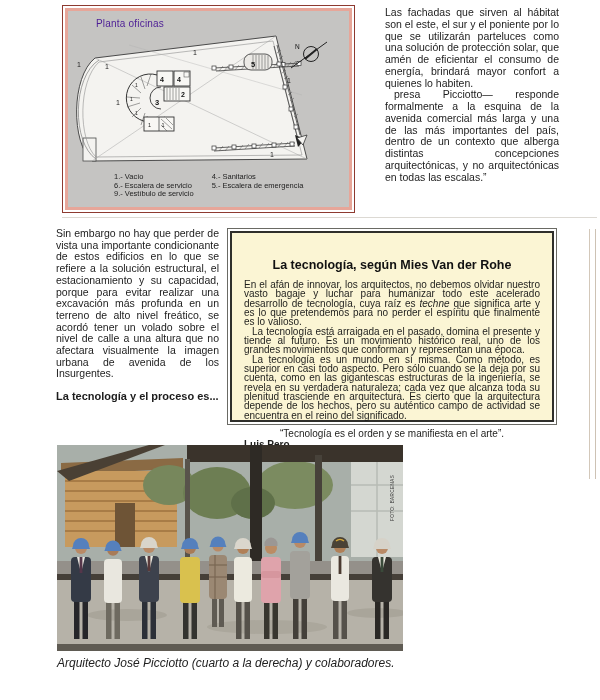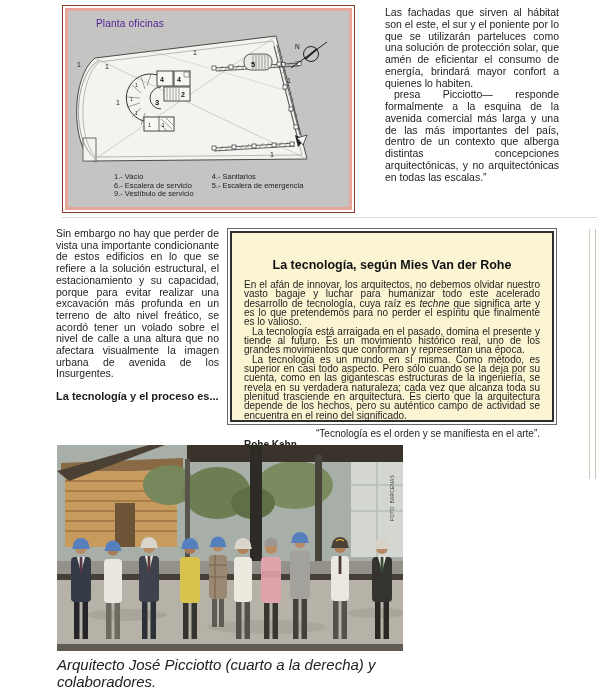--- a/index.html
+++ b/index.html
@@ -46,31 +46,31 @@
     left:227px; top:228px; width:330px; height:197px;
     border:1px solid #6a6a64; padding:2px; background:#fff;
   }
   .techbox{
     width:100%; height:100%; border:2px solid var(--tech-box-border);
     background:var(--tech-box-bg); padding:23px 12px 6px 12px;
   }
   .techbox h2{font-size:12.5px; text-align:center; margin:2px 0 8px 0; color:#111;}
   .techbox p{font-size:10px; line-height:9.35px; text-align:justify; color:#1e1e1c;}
   .techbox p.ind{text-indent:8px;}
-  .techbox .tb-quote{margin-top:9px; text-align:right;}
+  .techbox .tb-quote{margin-top:9px; text-align:center;}
   .techbox .tb-attr{font-weight:bold; text-align:left; margin-top:1px;}
 
   
   .photo{left:57px; top:445px; width:346px; height:206px; background:#9aa29e; overflow:hidden;}
   .photo-credit{
     left:390px; top:447px; font-size:4.6px; letter-spacing:.4px; color:#3a3a3a;
     writing-mode:vertical-rl; transform:rotate(180deg); height:74px; text-align:left;
   }
   .photo-caption{
-    left:57px; top:656px; width:346px; font-style:italic; font-size:15px; color:#222;
+    left:57px; top:656px; width:346px; font-style:italic; font-size:12px; color:#222;
   }
 
   
   .scanline-h{left:62px; top:217px; width:535px; height:1px; background:#dcd9d3;}
   .scanline-v1{left:589px; top:229px; width:1px; height:250px; background:#d3c8ba;}
   .scanline-v2{left:595px; top:229px; width:1px; height:250px; background:#cdc2b4;}
 </style>
 </head>
 <body>
 
@@ -253,21 +253,21 @@
   <h3>La tecnología y el proceso es...</h3>
 </div>
 
 <div class="abs techbox-outer">
   <div class="techbox">
     <h2>La tecnología, según Mies Van der Rohe</h2>
     <p><span>En el afán de innovar, los arquitectos, no debemos olvidar nuestro vasto bagaje y luchar para humanizar todo este acelerado desarrollo de tecnología, cuya raíz es </span><i>techne</i><span> que significa arte y es lo que pretendemos para no perder el espíritu que finalmente es lo valioso.</span></p>
     <p class="ind">La tecnología está arraigada en el pasado, domina el presente y tiende al futuro. Es un movimiento histórico real, uno de los grandes movimientos que conforman y representan una época.</p>
     <p class="ind">La tecnología es un mundo en sí misma. Como método, es superior en casi todo aspecto. Pero sólo cuando se la deja por su cuenta, como en las gigantescas estructuras de la ingeniería, se revela en su verdadera naturaleza; cada vez que alcanza toda su plenitud trasciende en arquitectura. Es cierto que la arquitectura depende de los hechos, pero su auténtico campo de actividad se encuentra en el reino del significado.</p>
     <p class="tb-quote">“Tecnología es el orden y se manifiesta en el arte”.</p>
-    <p class="tb-attr">Rohe Kahn</p>
+    <p class="tb-attr">Luis Pero</p>
   </div>
 </div>
 
 <div class="abs scanline-h"></div>
 <div class="abs scanline-v1"></div>
 <div class="abs scanline-v2"></div>
 
 <div class="abs photo">
   <svg width="346" height="206" viewBox="0 0 346 206">
 

